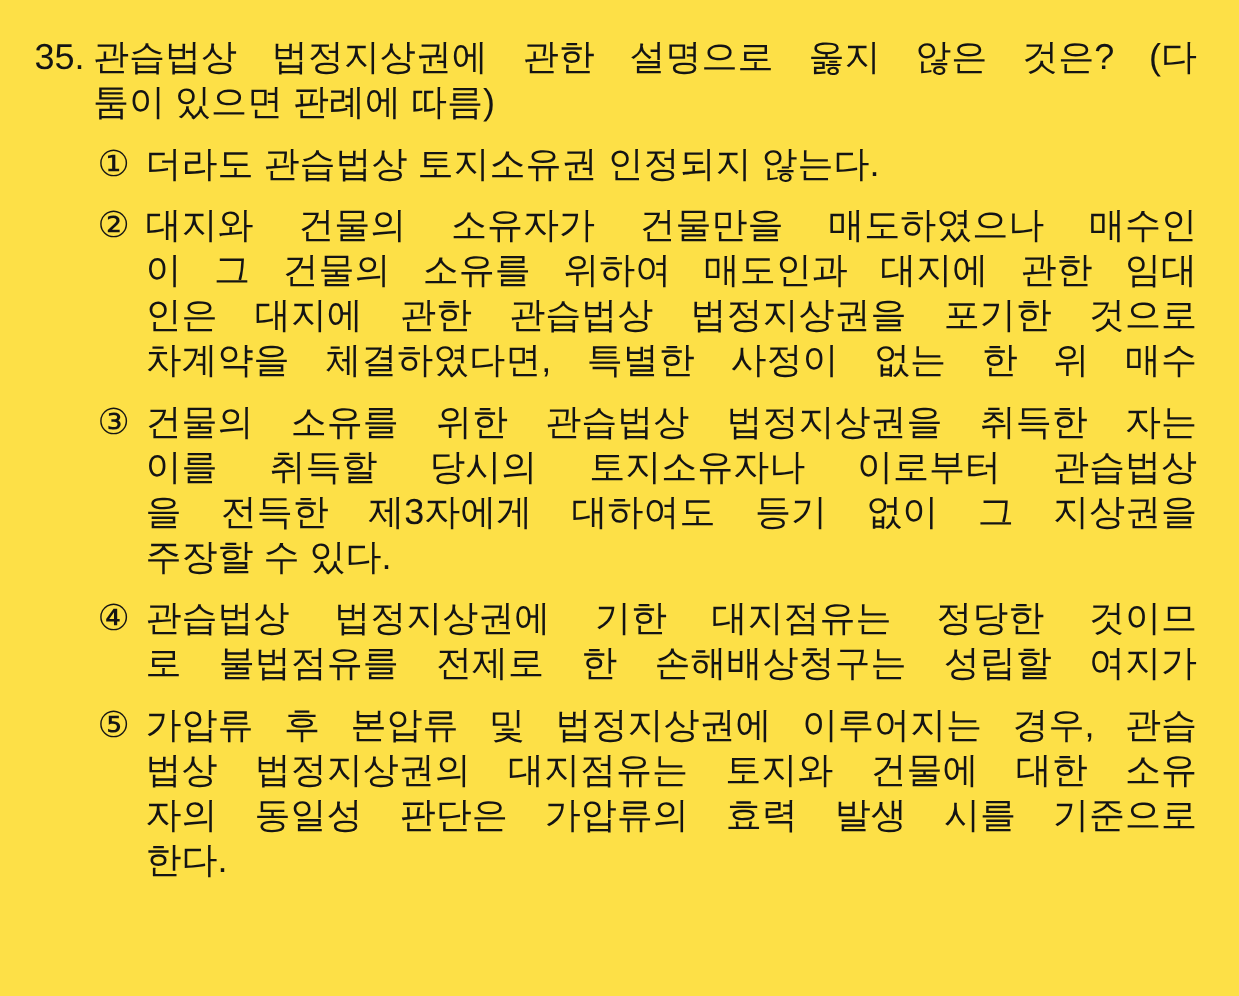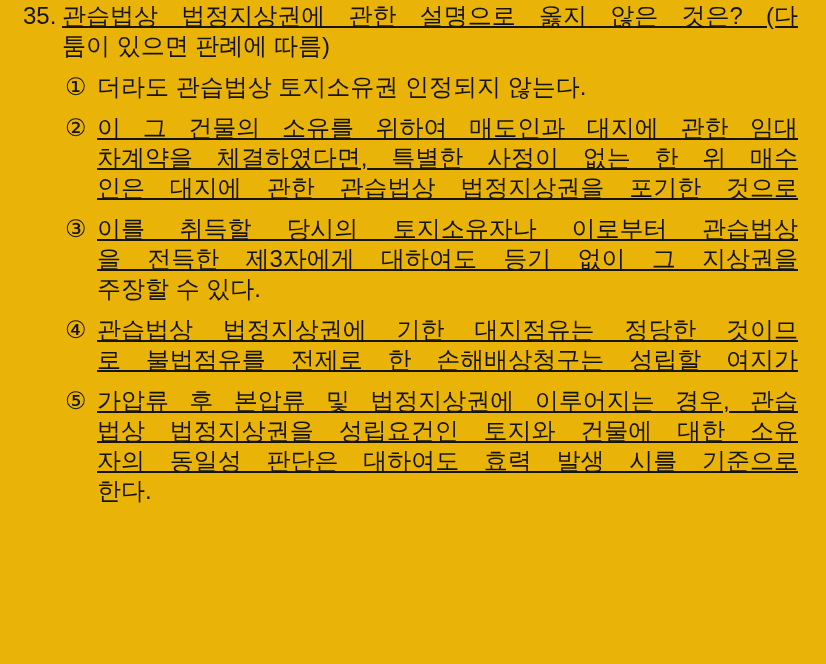--- a/index.html
+++ b/index.html
@@ -5,37 +5,37 @@
   html, body { margin: 0; padding: 0; }
   body {
     width: 826px; height: 664px;
     background: #ffffff;
     color: #141414;
     font-family: "Liberation Sans", "DejaVu Sans", sans-serif;
   }
   .page {
     box-sizing: border-box;
     width: 826px; height: 664px;
-    padding: 1px 28px 0 23px;
+    padding: 24px 28px 0 23px;
     overflow: hidden;
-    background: #eab308;
+    background: #fde047;
   }
   .q-row { display: flex; }
   .q-num {
     flex: 0 0 39px;
     font-size: 24px; line-height: 30px;
     white-space: nowrap;
   }
   .q-text, .opt-text { flex: 1 1 auto; min-width: 0; }
   .ln {
     font-size: 24px; line-height: 30px;
     white-space: nowrap;
     overflow: hidden;
   }
-  .ln.full { text-align: justify; text-align-last: justify; text-decoration: underline; }
+  .ln.full { text-align: justify; text-align-last: justify; }
   .ln.last { text-align: center; text-align-last: left; }
   .option { display: flex; margin-top: 11px; padding-left: 42px; }
   .opt-num {
     flex: 0 0 32px;
     font-size: 24px; line-height: 30px;
     white-space: nowrap;
   }
 </style>
 </head>
 <body>
@@ -51,43 +51,45 @@
   <div>
       <div class="option">
         <span class="opt-num">①</span>
         <div class="opt-text">
           <div class="ln last">더라도 관습법상 토지소유권 인정되지 않는다.</div>
         </div>
       </div>
       <div class="option">
         <span class="opt-num">②</span>
         <div class="opt-text">
+          <div class="ln full">대지와 건물의 소유자가 건물만을 매도하였으나 매수인</div>
           <div class="ln full">이 그 건물의 소유를 위하여 매도인과 대지에 관한 임대</div>
+          <div class="ln full">인은 대지에 관한 관습법상 법정지상권을 포기한 것으로</div>
           <div class="ln full">차계약을 체결하였다면, 특별한 사정이 없는 한 위 매수</div>
-          <div class="ln full">인은 대지에 관한 관습법상 법정지상권을 포기한 것으로</div>
         </div>
       </div>
       <div class="option">
         <span class="opt-num">③</span>
         <div class="opt-text">
+          <div class="ln full">건물의 소유를 위한 관습법상 법정지상권을 취득한 자는</div>
           <div class="ln full">이를 취득할 당시의 토지소유자나 이로부터 관습법상</div>
           <div class="ln full">을 전득한 제3자에게 대하여도 등기 없이 그 지상권을</div>
           <div class="ln last">주장할 수 있다.</div>
         </div>
       </div>
       <div class="option">
         <span class="opt-num">④</span>
         <div class="opt-text">
           <div class="ln full">관습법상 법정지상권에 기한 대지점유는 정당한 것이므</div>
           <div class="ln full">로 불법점유를 전제로 한 손해배상청구는 성립할 여지가</div>
         </div>
       </div>
       <div class="option">
         <span class="opt-num">⑤</span>
         <div class="opt-text">
           <div class="ln full">가압류 후 본압류 및 법정지상권에 이루어지는 경우, 관습</div>
-          <div class="ln full">법상 법정지상권을 성립요건인 토지와 건물에 대한 소유</div>
-          <div class="ln full">자의 동일성 판단은 대하여도 효력 발생 시를 기준으로</div>
+          <div class="ln full">법상 법정지상권의 대지점유는 토지와 건물에 대한 소유</div>
+          <div class="ln full">자의 동일성 판단은 가압류의 효력 발생 시를 기준으로</div>
           <div class="ln last">한다.</div>
         </div>
       </div>
     </div>
 </div>
 
 </body></html>

